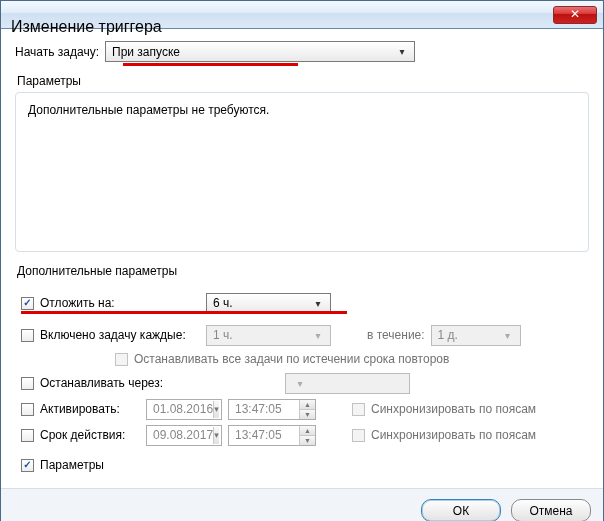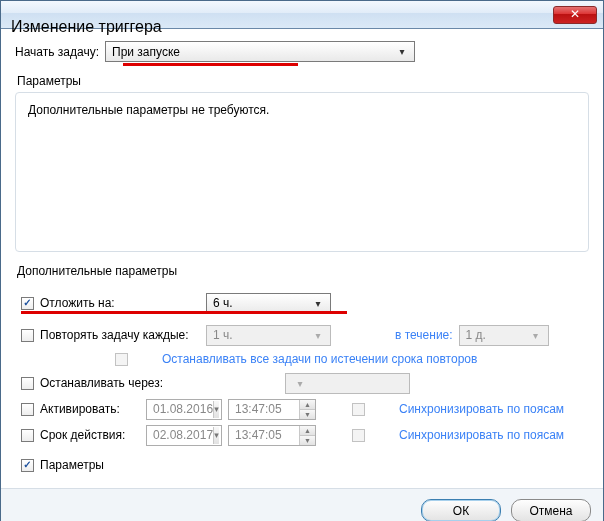--- a/index.html
+++ b/index.html
@@ -132,21 +132,21 @@
   }
   .chk.disabled {
     border-color: #c2c2c2;
     background: #f4f4f4;
     color: #bbb;
   }
   .chk.checked::after { content: "✓"; font-weight: bold; }
   .adv-label {
     min-width: 160px;
   }
-  .adv-label.disabled, .txt-disabled { color: #3b82f6; margin-left: 28px; }
+  .adv-label.disabled, .txt-disabled { color: #737373; }
   .small-combo { width: 125px; }
   .date-input, .time-input {
     height: 21px;
     border: 1px solid #adadad;
     background: #fff;
     display: flex;
     align-items: center;
     font-size: 12px;
     color: #888;
   }
@@ -240,21 +240,21 @@
         <span class="adv-label">Отложить на:</span>
         <div class="combo small-combo">
           <span class="combo-text">6 ч.</span>
           <span class="arrow">▾</span>
         </div>
       </div>
       <div class="underline-red" style="position:absolute; left:6px; top:25px; width:326px; height:3px;"></div>
 
       <div class="adv-row" style="margin-top:6px;">
         <span class="chk"></span>
-        <span class="adv-label">Повторять задачу каждые:</span>
+        <span class="adv-label">Включено задачу каждые:</span>
         <div class="combo small-combo disabled">
           <span class="combo-text">1 ч.</span>
           <span class="arrow">▾</span>
         </div>
         <div class="right-block spacer-right">
           <span class="txt-disabled">в течение:</span>
           <div class="combo disabled" style="width:90px;">
             <span class="combo-text">1 д.</span>
             <span class="arrow">▾</span>
           </div>
@@ -292,21 +292,21 @@
         <div class="right-block">
           <span class="chk disabled"></span>
           <span class="txt-disabled">Синхронизировать по поясам</span>
         </div>
       </div>
 
       <div class="adv-row">
         <span class="chk"></span>
         <span style="min-width:100px;">Срок действия:</span>
         <div class="date-input">
-          <span>02.08.2017</span>
+          <span>09.08.2017</span>
           <div class="picker-btn">▾</div>
         </div>
         <div class="time-input">
           <span>13:47:05</span>
           <div class="spin">
               <div>▲</div>
               <div>▼</div>
             </div>
         </div>
         <div class="right-block">

